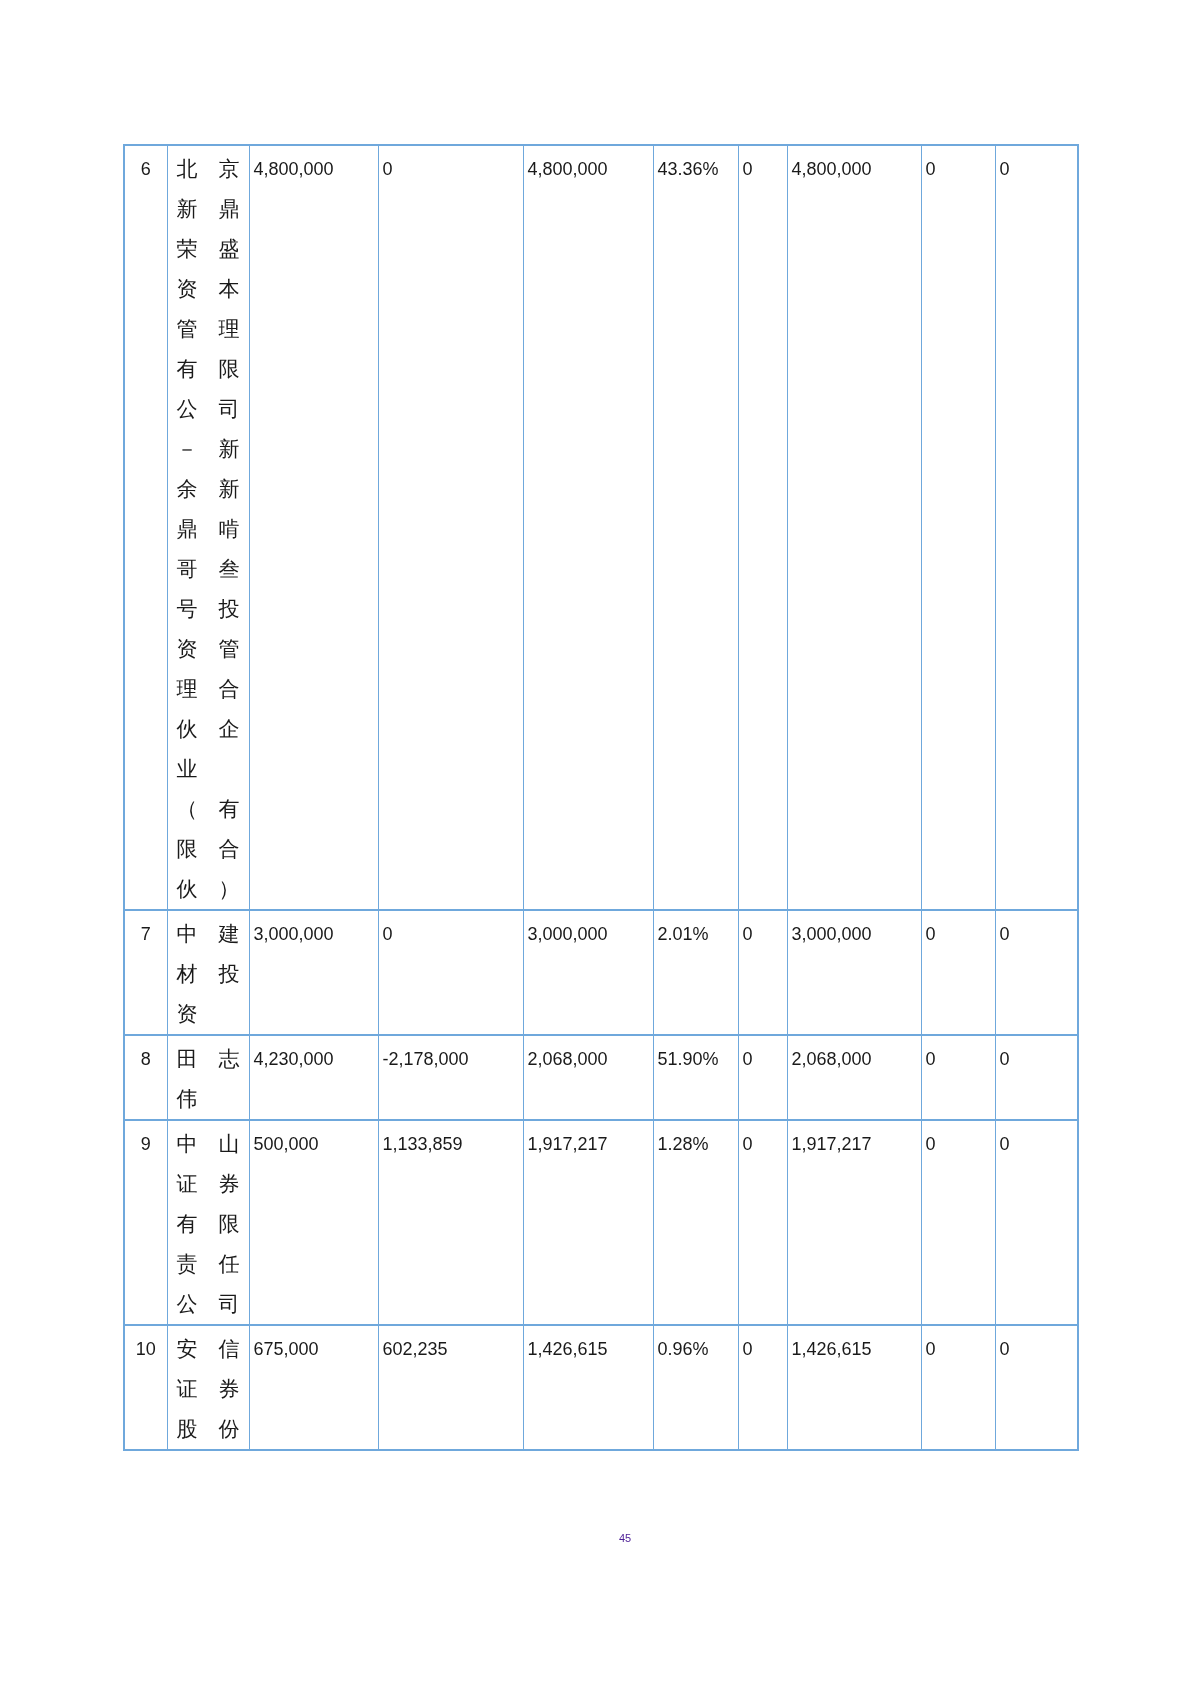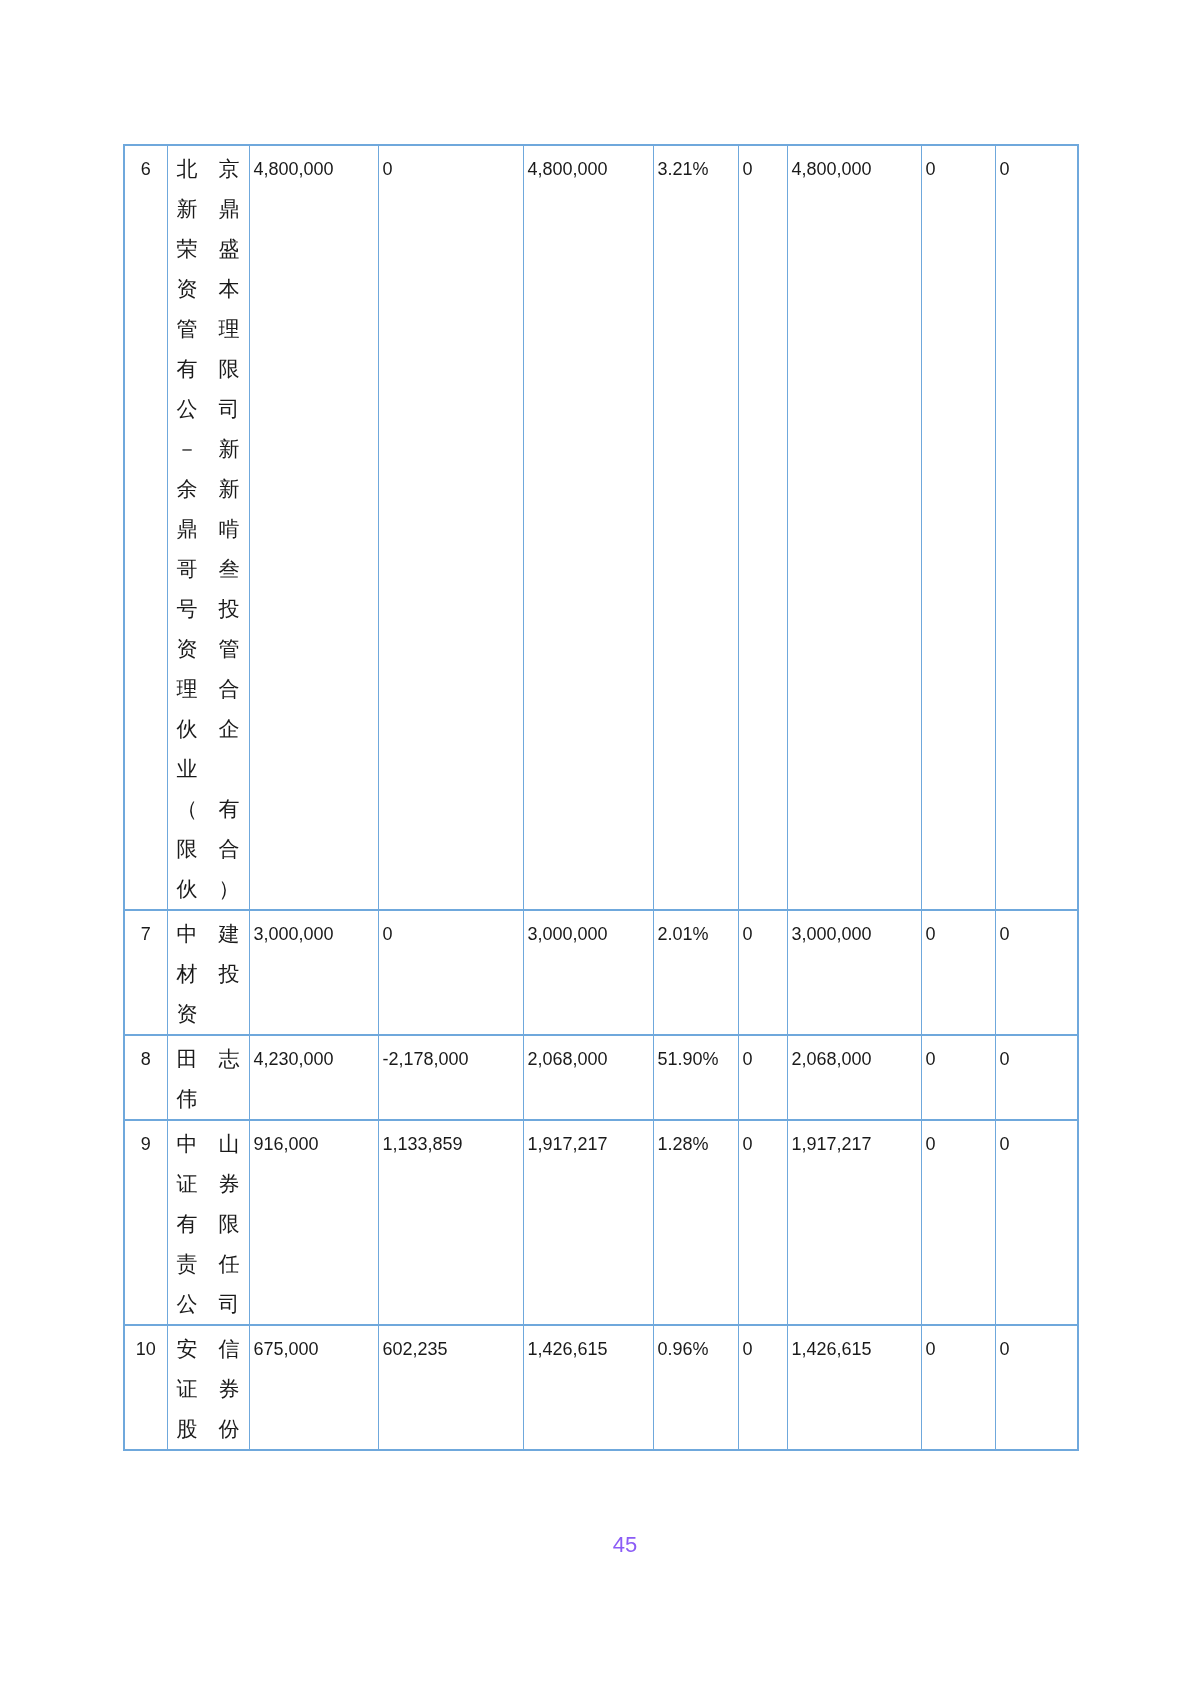--- a/index.html
+++ b/index.html
@@ -58,22 +58,22 @@
     padding: 3px 12px 0 4px;
     white-space: nowrap;
   }
   .page-number {
     position: absolute;
     top: 1532px;
     left: 0;
     width: 1200px;
     text-align: center;
     text-indent: 50px;
-    font-size: 22px;
-    color: #8b5cf6;
+    font-size: 11px;
+    color: #4c1d95;
   }
 </style>
 </head>
 <body>
 
 <div class="page">
 
   <table class="sh-table">
     <colgroup>
       <col style="width:43px">
@@ -163,21 +163,21 @@
               <span>合</span>
             </div>
             <div class="name-line">
               <span>伙</span>
               <span>）</span>
             </div>
           </td>
           <td class="cell-val">4,800,000</td>
           <td class="cell-val">0</td>
           <td class="cell-val">4,800,000</td>
-          <td class="cell-val">3.21%</td>
+          <td class="cell-val">43.36%</td>
           <td class="cell-val">0</td>
           <td class="cell-val">4,800,000</td>
           <td class="cell-val">0</td>
           <td class="cell-val">0</td>
         </tr>
         <tr style="height: 125px;">
           <td class="cell-num">7</td>
           <td class="cell-name">
             <div class="name-line">
               <span>中</span>
@@ -237,21 +237,21 @@
             </div>
             <div class="name-line">
               <span>责</span>
               <span>任</span>
             </div>
             <div class="name-line">
               <span>公</span>
               <span>司</span>
             </div>
           </td>
-          <td class="cell-val">916,000</td>
+          <td class="cell-val">500,000</td>
           <td class="cell-val">1,133,859</td>
           <td class="cell-val">1,917,217</td>
           <td class="cell-val">1.28%</td>
           <td class="cell-val">0</td>
           <td class="cell-val">1,917,217</td>
           <td class="cell-val">0</td>
           <td class="cell-val">0</td>
         </tr>
         <tr style="height: 125px;">
           <td class="cell-num">10</td>

